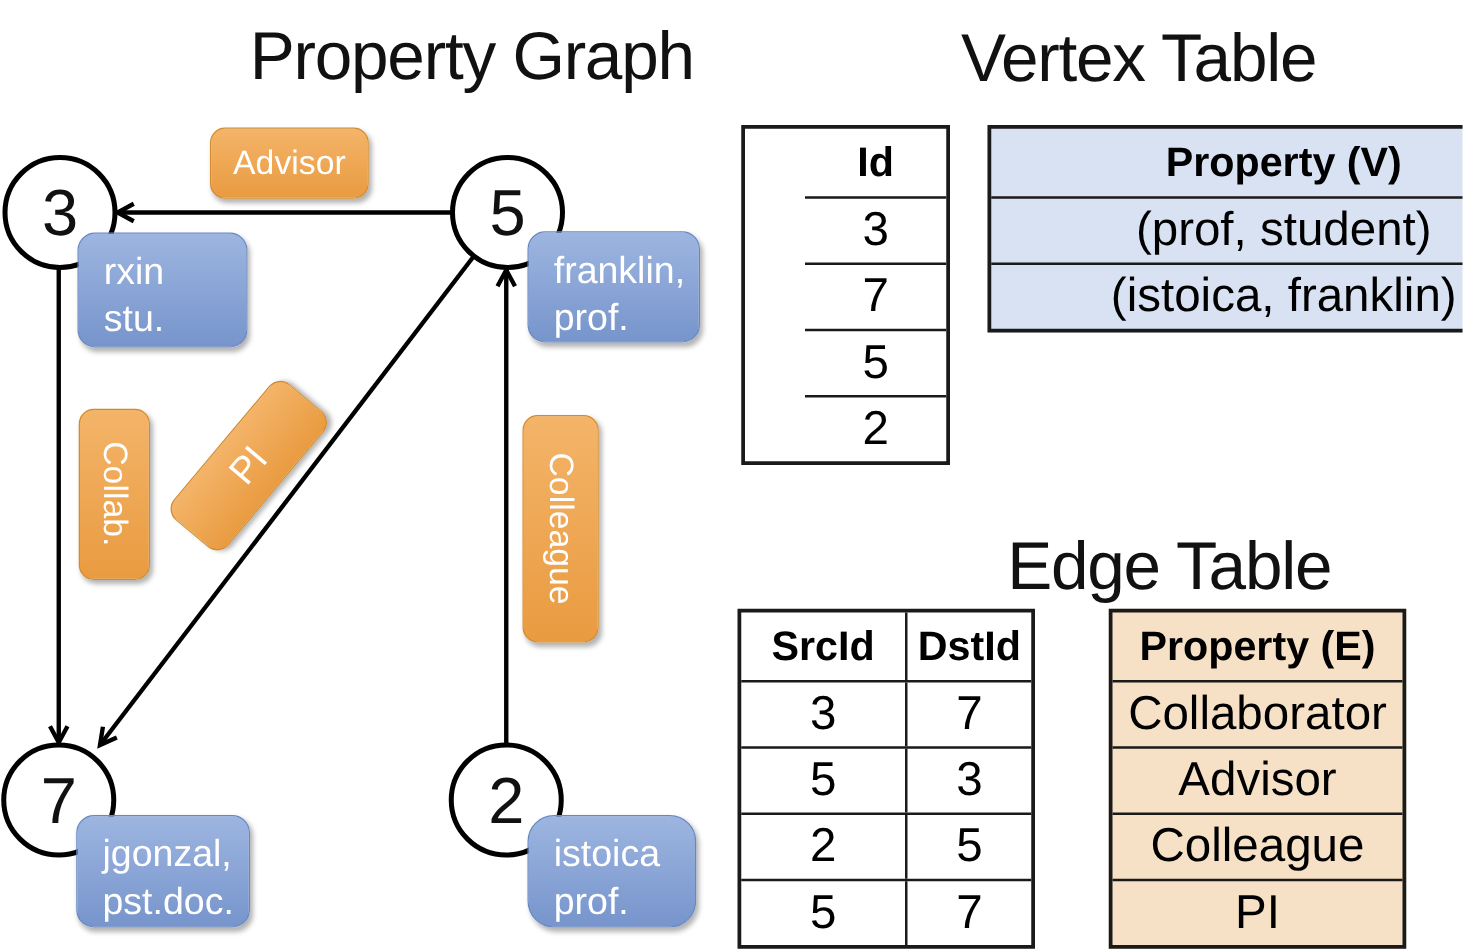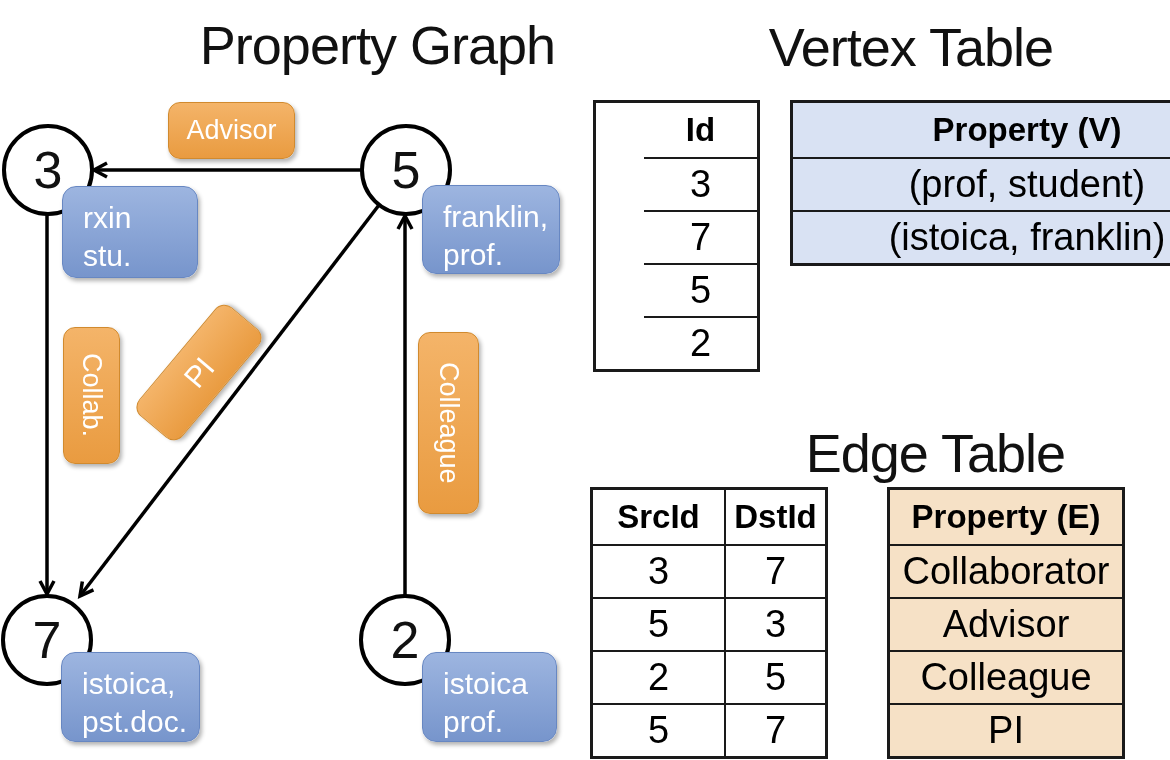--- a/index.html
+++ b/index.html
@@ -44,21 +44,21 @@
     position:absolute;box-sizing:border-box;padding:12px 8px 0 20px;
     background:linear-gradient(to bottom,var(--vertex-label-top),var(--vertex-label-bottom));
     border:1px solid var(--vertex-label-border);border-radius:14px;
     color:#fff;font-size:30px;line-height:38px;
     box-shadow:2px 3px 4px rgba(0,0,0,0.30);
   }
   .vprop span{display:block;}
   .rxin-box    { left:62px;  top:186px; width:136px; height:92px; }
   .franklin-box{ left:422px; top:185px; width:138px; height:89px; }
   .jgonzal-box { left:61px;  top:652px; width:139px; height:90px; }
-  .istoica-box { left:422px; top:652px; width:135px; height:90px; }
+  .istoica-box { left:422px; top:652px; width:135px; height:90px;border-radius:21px; }
 
   
   .tbox{
     position:absolute;box-sizing:border-box;border:3px solid var(--table-border);
     background:#fff;
   }
   .tbox.prop-v{background:var(--vtable-prop-bg);}
   .tbox.prop-e{background:var(--etable-prop-bg);}
   .thead{
     height:54px;display:flex;align-items:center;justify-content:center;
@@ -132,21 +132,21 @@
 
   <div class="vprop rxin-box">
     <span>rxin</span>
     <span>stu.</span>
   </div>
   <div class="vprop franklin-box">
     <span>franklin,</span>
     <span>prof.</span>
   </div>
   <div class="vprop jgonzal-box">
-    <span>istoica,</span>
+    <span>jgonzal,</span>
     <span>pst.doc.</span>
   </div>
   <div class="vprop istoica-box">
     <span>istoica</span>
     <span>prof.</span>
   </div>
 
   <div class="tbox vt-id">
     <div class="thead">Id</div>
     <div class="trow">3</div>

